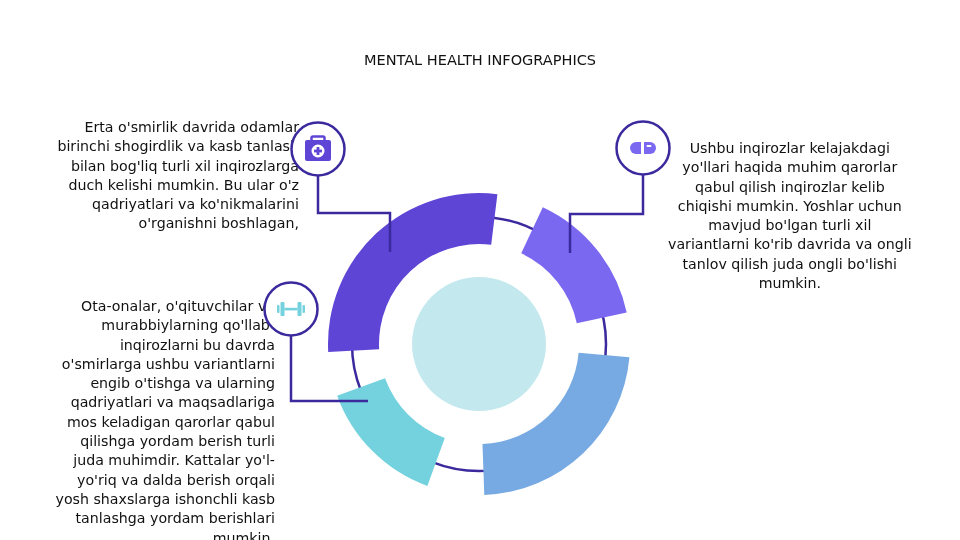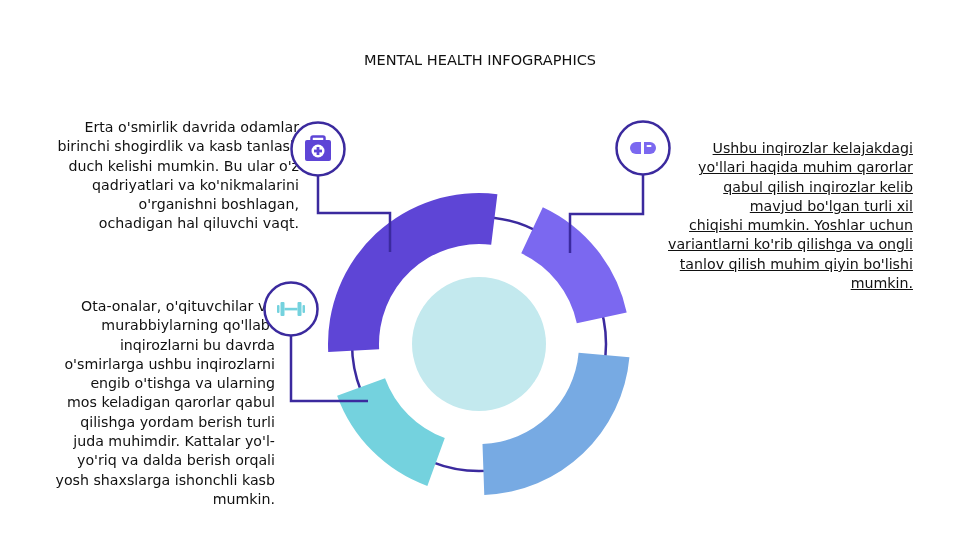--- a/index.html
+++ b/index.html
@@ -14,59 +14,61 @@
     text-align: center; font-size: 14.5px; letter-spacing: 0px;
     color: #111111;
   }
   .text-block {
     position: absolute; font-size: 14.2px; line-height: 19.3px;
     color: #111111;
   }
   .text-block .line { display: block; white-space: nowrap; }
   #block-1 { right: 661px; top: 118px; text-align: right; }
   #block-2 { right: 685px; top: 297px; text-align: right; }
-  #block-3 { left: 668px; top: 139px; text-align: right; text-decoration: underline; }
+  #block-3 { left: 668px; top: 139px; text-align: center; }
   svg.diagram { position: absolute; left: 0; top: 0; }
 </style>
 </head>
 <body>
 
 <div class="title">MENTAL HEALTH INFOGRAPHICS</div>
 
 <div class="text-block" id="block-1">
   <span class="line">Erta o'smirlik davrida odamlar</span>
   <span class="line">birinchi shogirdlik va kasb tanlash</span>
+  <span class="line">bilan bog'liq turli xil inqirozlarga</span>
   <span class="line">duch kelishi mumkin. Bu ular o'z</span>
   <span class="line">qadriyatlari va ko'nikmalarini</span>
   <span class="line">o'rganishni boshlagan,</span>
-  <span class="line">ochadigan hal qiluvchi vaqt.</span>
 </div>
 
 <div class="text-block" id="block-2">
   <span class="line">Ota-onalar, o'qituvchilar va</span>
   <span class="line">murabbiylarning qo'llab-</span>
   <span class="line">inqirozlarni bu davrda</span>
-  <span class="line">o'smirlarga ushbu inqirozlarni</span>
+  <span class="line">o'smirlarga ushbu variantlarni</span>
   <span class="line">engib o'tishga va ularning</span>
+  <span class="line">qadriyatlari va maqsadlariga</span>
   <span class="line">mos keladigan qarorlar qabul</span>
   <span class="line">qilishga yordam berish turli</span>
   <span class="line">juda muhimdir. Kattalar yo'l-</span>
   <span class="line">yo'riq va dalda berish orqali</span>
   <span class="line">yosh shaxslarga ishonchli kasb</span>
+  <span class="line">tanlashga yordam berishlari</span>
   <span class="line">mumkin.</span>
 </div>
 
 <div class="text-block" id="block-3">
   <span class="line">Ushbu inqirozlar kelajakdagi</span>
   <span class="line">yo'llari haqida muhim qarorlar</span>
   <span class="line">qabul qilish inqirozlar kelib</span>
+  <span class="line">chiqishi mumkin. Yoshlar uchun</span>
   <span class="line">mavjud bo'lgan turli xil</span>
-  <span class="line">chiqishi mumkin. Yoshlar uchun</span>
-  <span class="line">variantlarni ko'rib qilishga va ongli</span>
-  <span class="line">tanlov qilish muhim qiyin bo'lishi</span>
+  <span class="line">variantlarni ko'rib davrida va ongli</span>
+  <span class="line">tanlov qilish juda ongli bo'lishi</span>
   <span class="line">mumkin.</span>
 </div>
 
 <svg class="diagram" width="960" height="540" viewBox="0 0 960 540">
 
   <circle cx="479" cy="344" r="127" fill="none" stroke="#3B2A9E" stroke-width="2.5"></circle>
 
   <g id="segments">
       <path d="M328.2069402520593,351.90272939268453 A151,151 0 0 1 497.4022708541773,194.12553110216038 L491.18693434051477,244.7453848358678 A100,100 0 0 0 379.1370465245426,349.23359562429437 Z" fill="#5E45D6"></path>
       <path d="M542.8153575228456,207.14752415746585 A151,151 0 0 1 626.7002877108047,312.60533468651835 L576.8147600733805,323.20883091822407 A100,100 0 0 0 521.2618261740699,253.369221296335 Z" fill="#7B68F0"></path>

